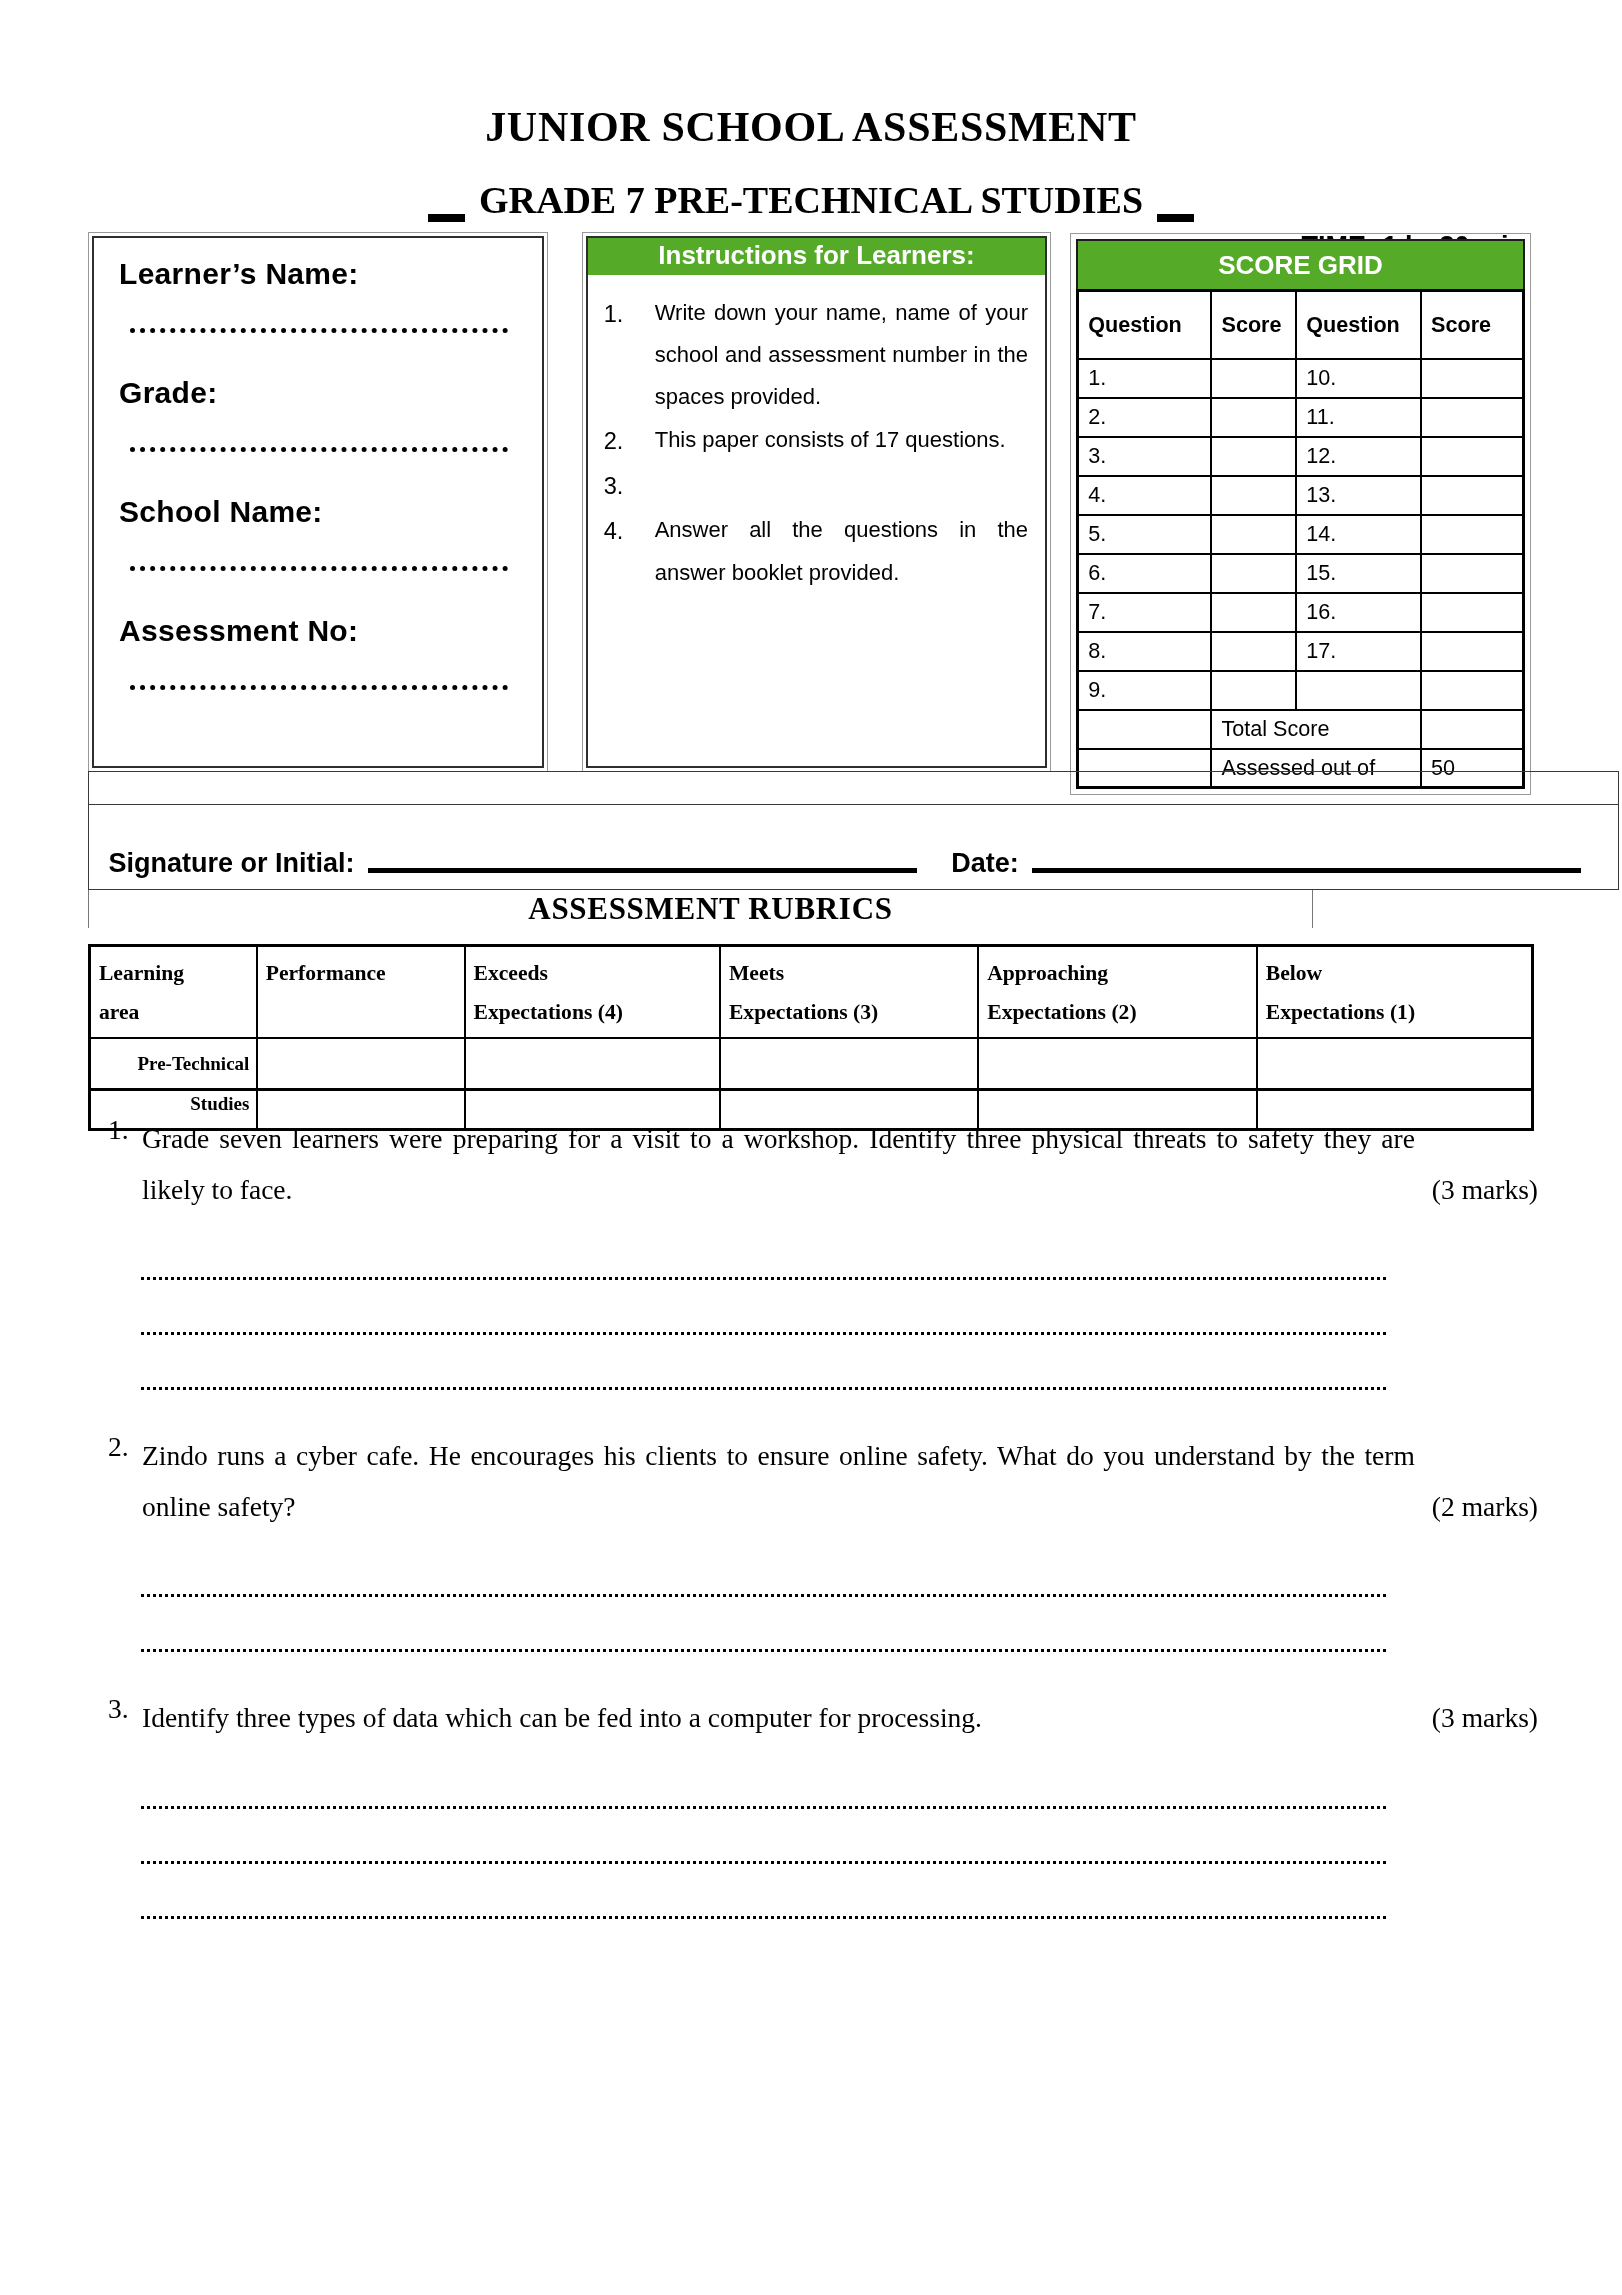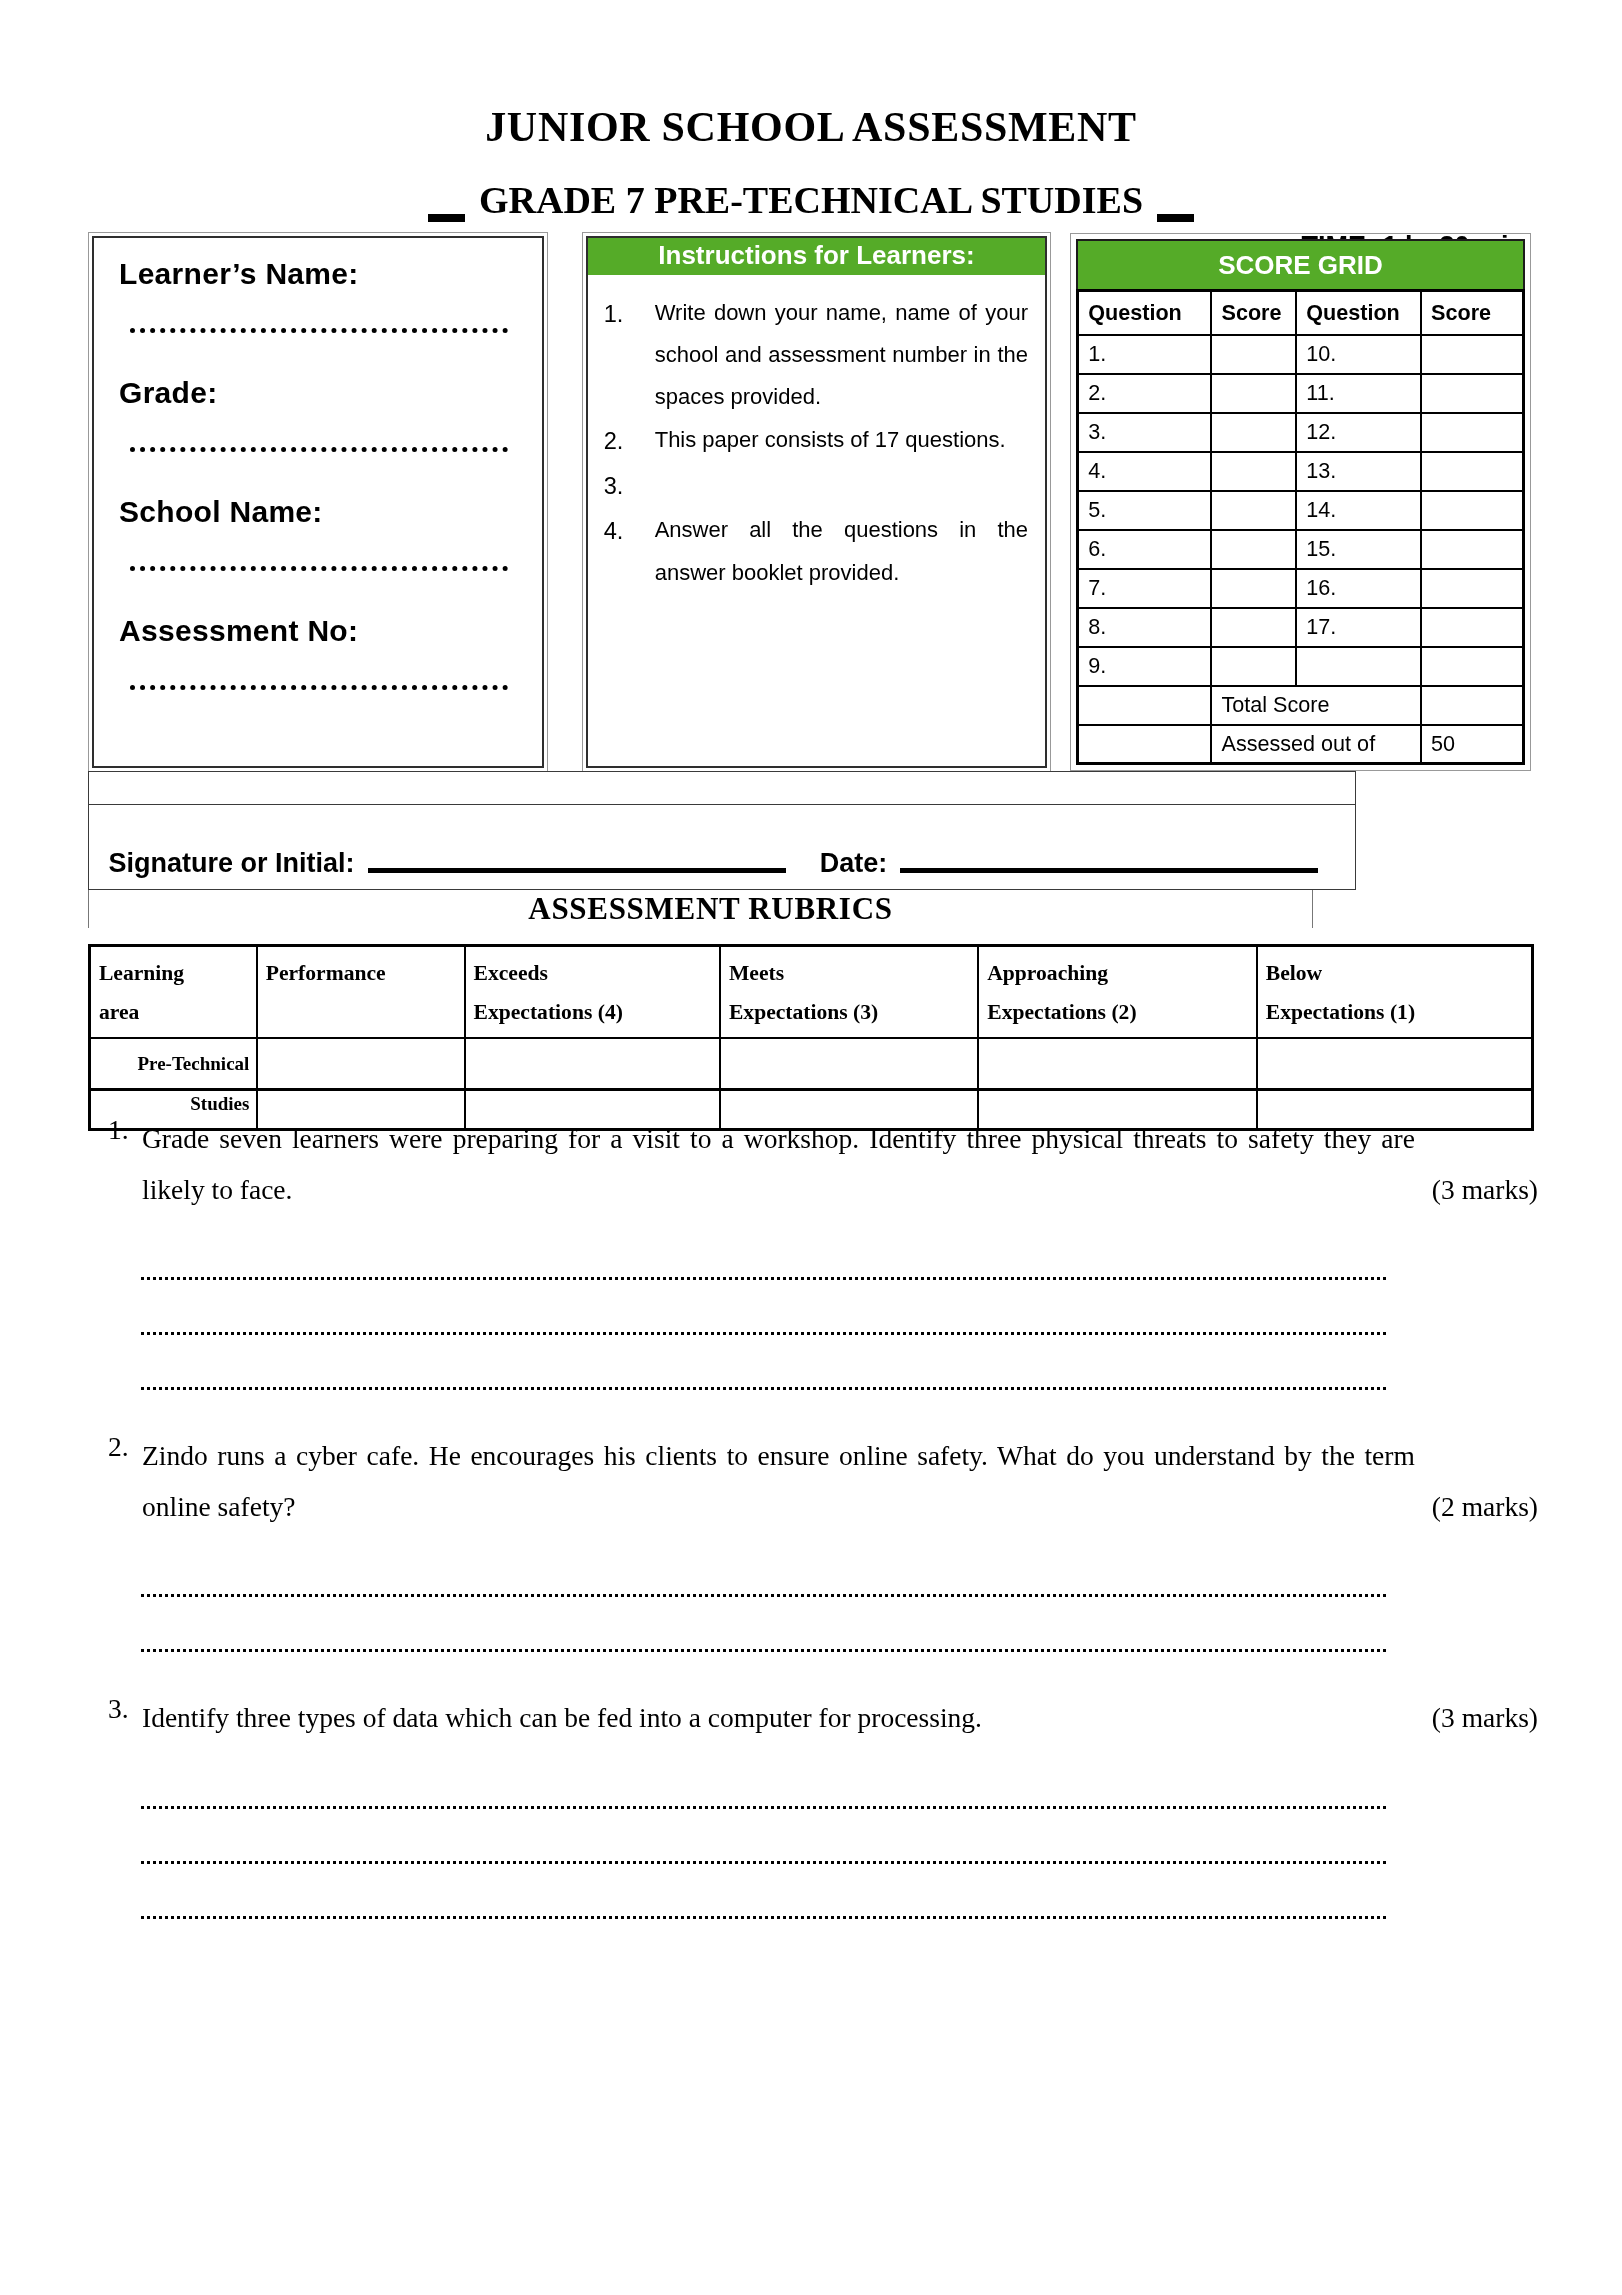--- a/index.html
+++ b/index.html
@@ -33,27 +33,27 @@
   .ins-num{ flex:none; width:51px; font-size:23.6px; }
   .ins-text{ flex:1; text-align:justify; }
 
   .grid-wrap{ position:absolute; top:239px; left:1076px; width:449px; }
   .grid-wrap::after{ content:""; position:absolute; inset:-5.9px; border:0.7px solid #999; pointer-events:none; }
   .grid-head{ height:50px; background:var(--green); color:#fff; font-weight:bold;
               font-size:26px; text-align:center; line-height:49px; border:2px solid #1c1c1c; border-bottom:none; }
   table.score{ width:100%; border-collapse:collapse; border:3.9px solid #000; table-layout:fixed; }
   table.score th, table.score td{ border:2.6px solid #000; font-size:21.6px; padding:0 0 0 9.2px;
               text-align:left; vertical-align:middle; overflow:hidden; }
-  table.score th{ height:44px; font-weight:bold; }
+  table.score th{ height:68px; font-weight:bold; }
   table.score td{ height:39px; font-weight:normal; }
   td.blank{ }
   .tot-label{ font-weight:bold; }
 
   
-  .sig-box{ position:absolute; top:771px; left:88px; width:1268px; height:119px;
+  .sig-box{ position:absolute; top:771px; left:88px; width:1531px; height:119px;
             border:1.3px solid #3a3a3a; }
   .sig-top{ height:33px; border-bottom:1.3px solid #3a3a3a; }
   .sig-row{ display:flex; align-items:flex-end; padding:0 19.6px 10.5px 19.6px; height:84px; }
   .sig-label{ font-weight:bold; font-size:27px; white-space:nowrap; }
   .sig-line{ flex:1; height:0; border-bottom:5.9px solid #000; margin:0 17px 5.2px 13px; }
   .date-label{ margin-left:17px; }
 
   
   .rub-head{ position:absolute; top:890px; left:88px; width:1225px; height:38px;
              border-left:0.7px solid #777; border-right:0.7px solid #777;

